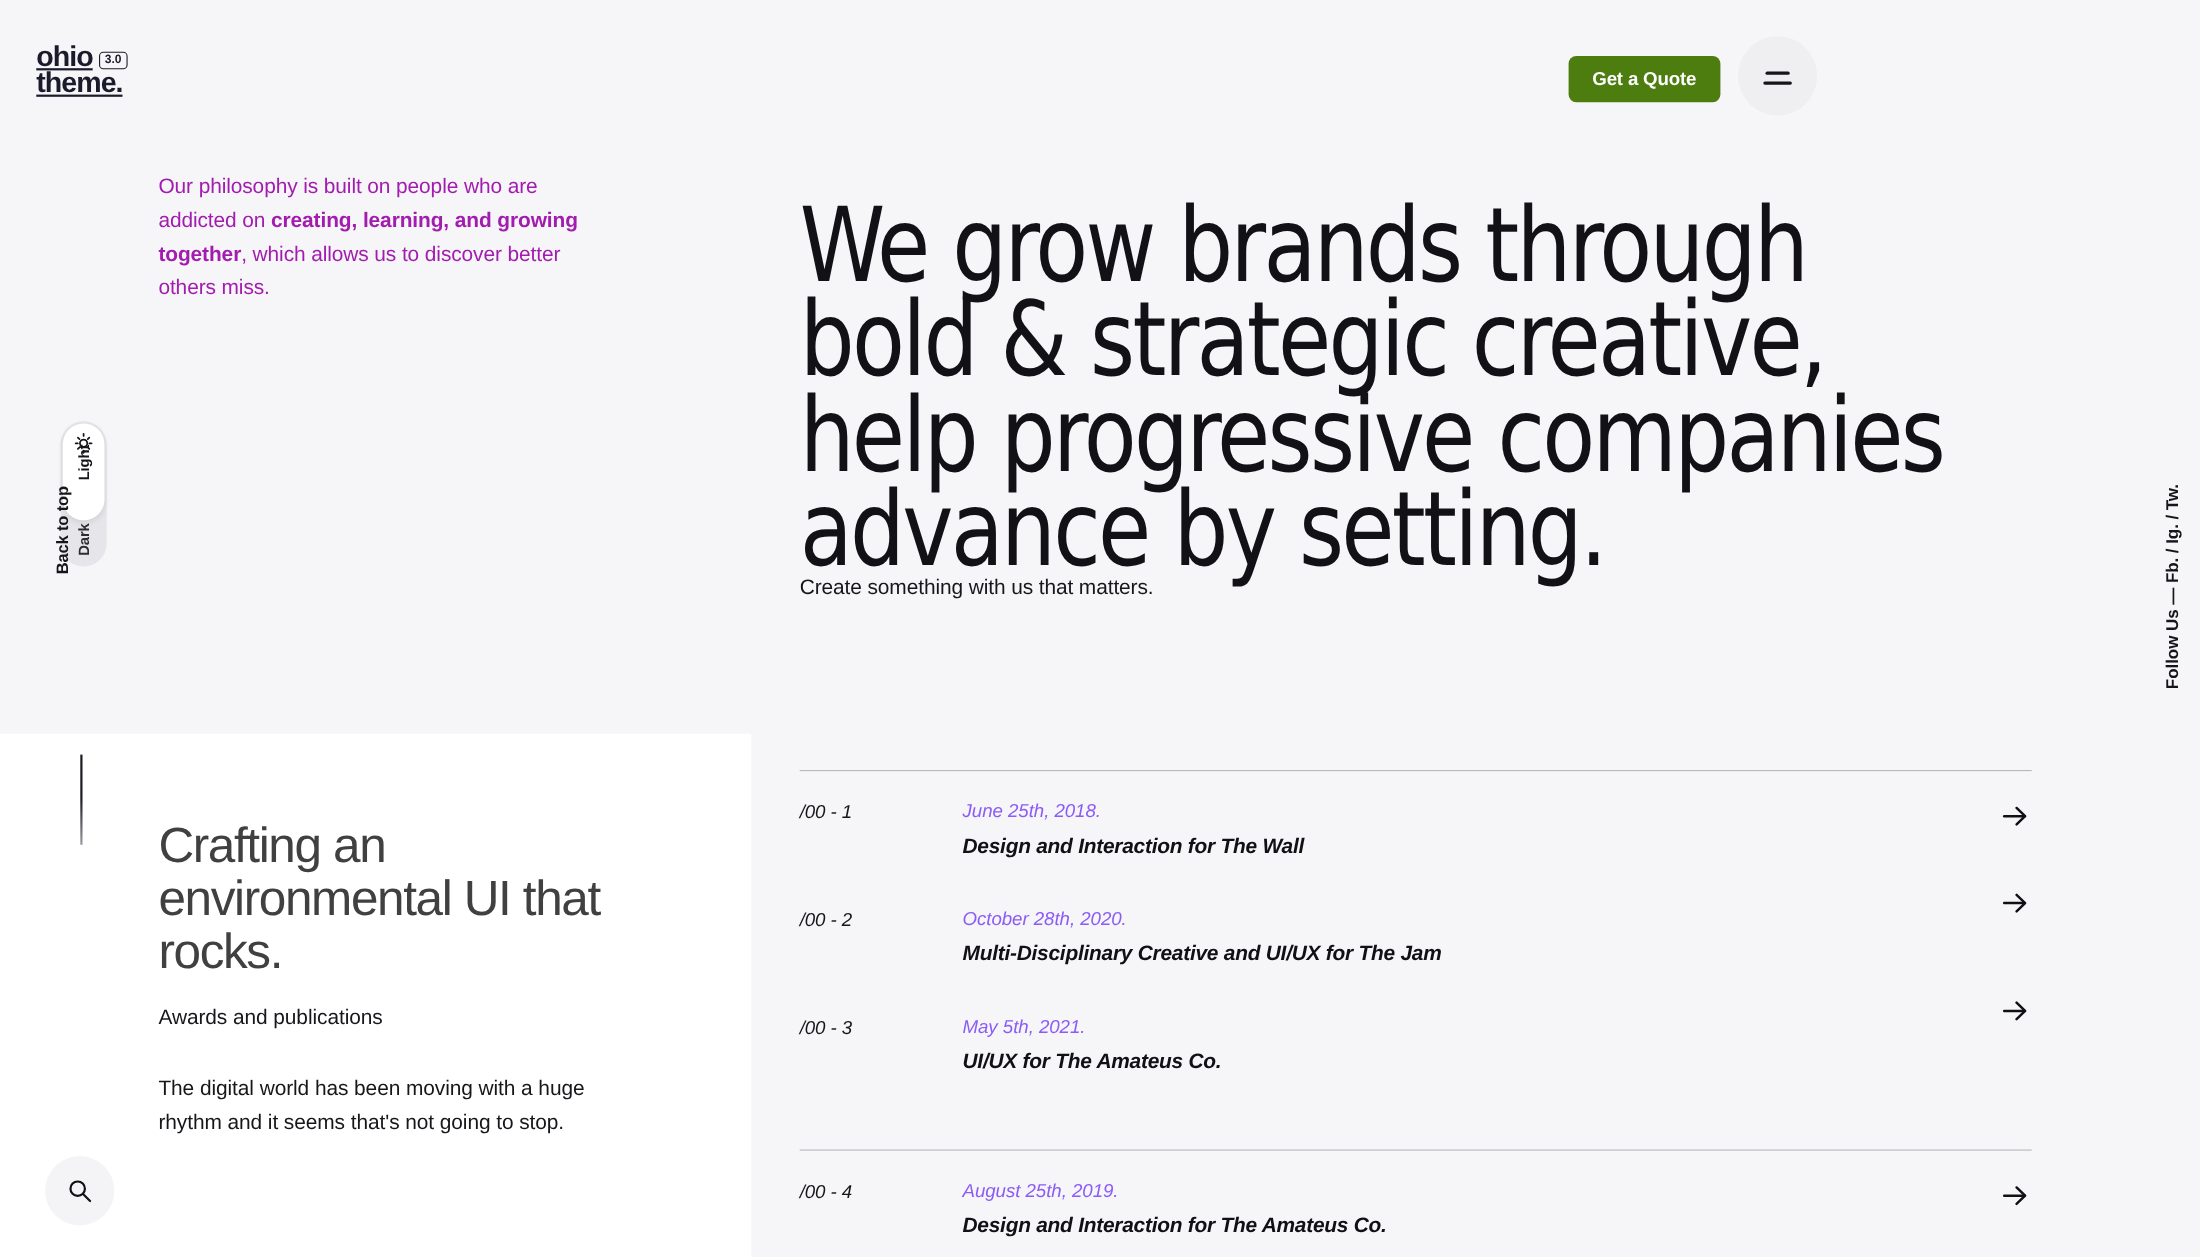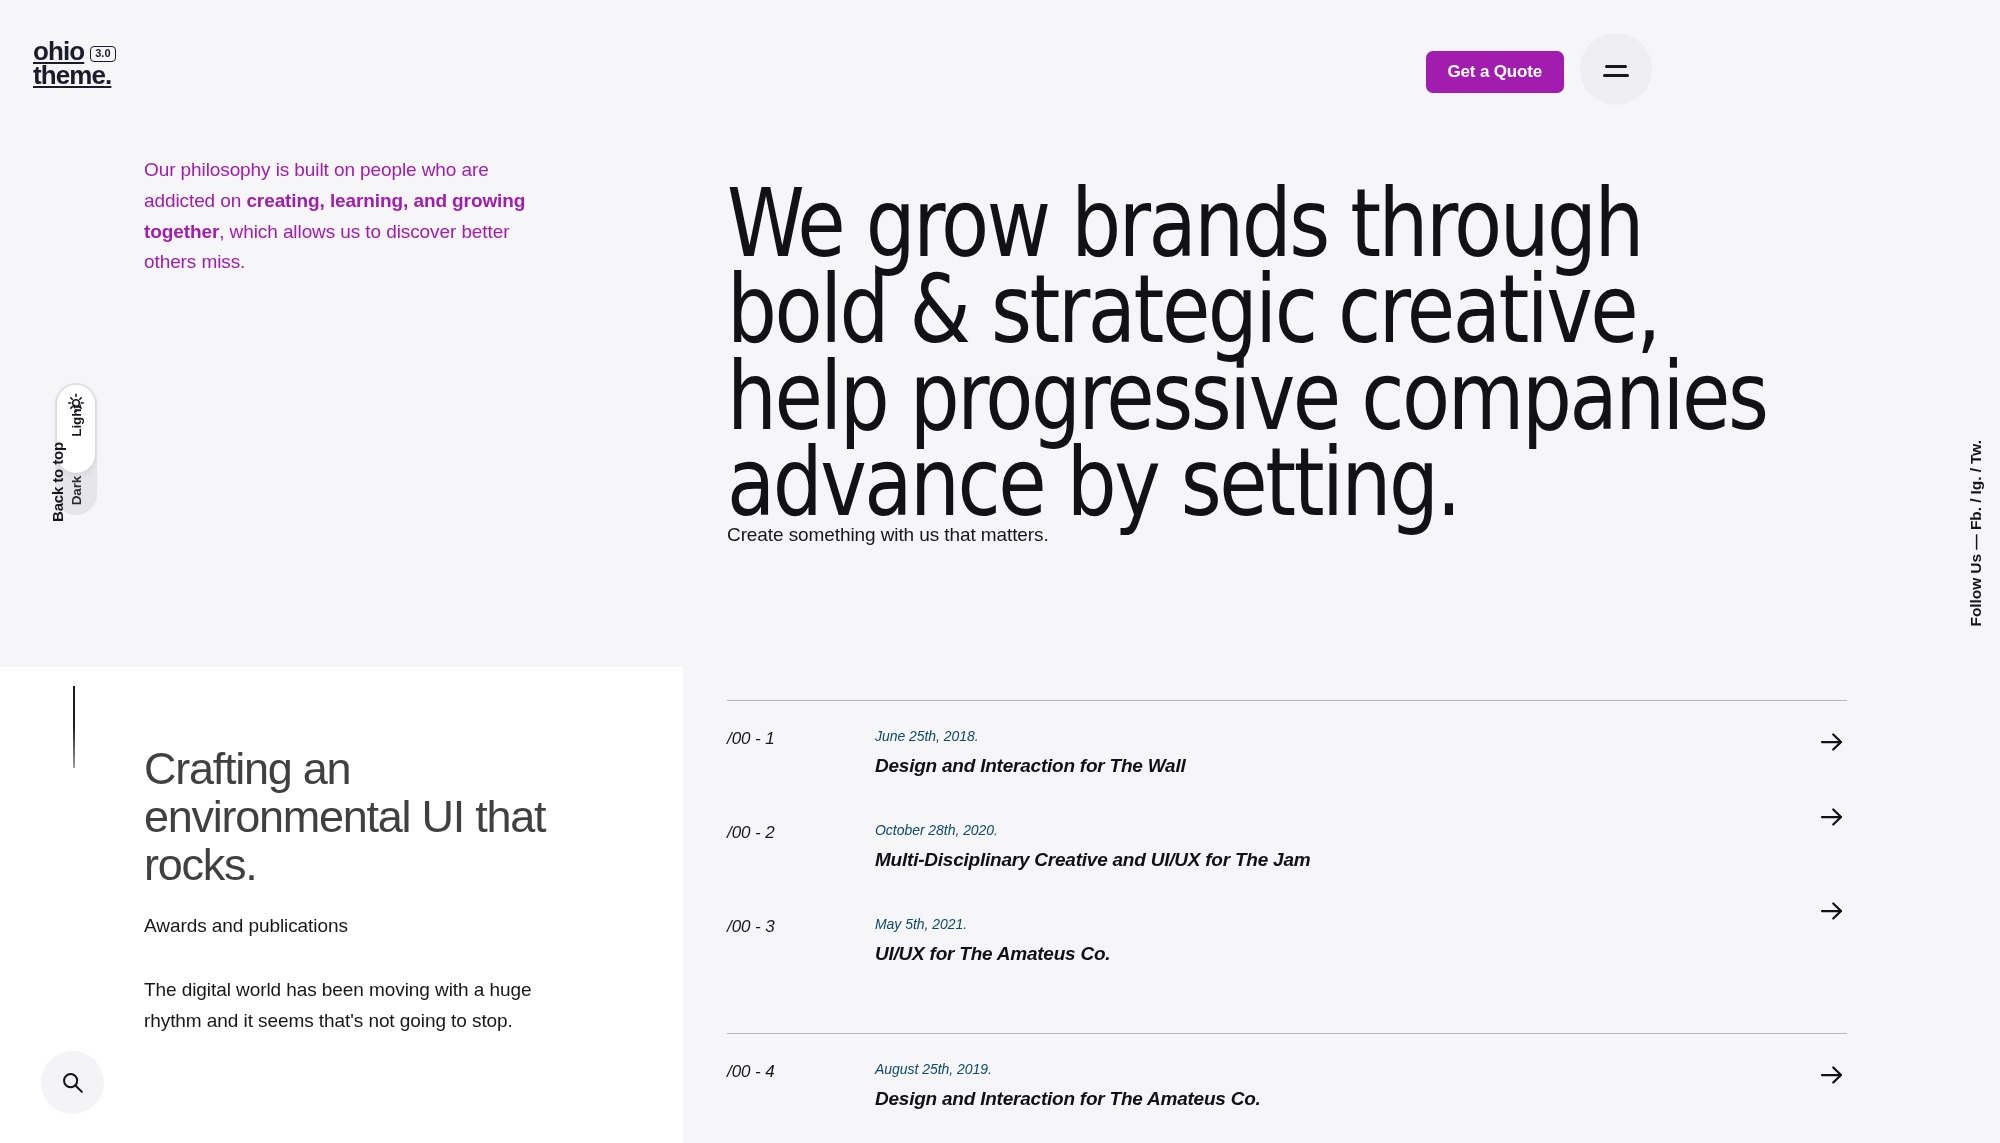--- a/index.html
+++ b/index.html
@@ -59,21 +59,21 @@
     padding: 1px 4px 2px 4px;
     border: 1.6px solid #1b1b2c;
     border-radius: 4px;
     line-height: 1;
   }
 
   #quote-button {
     position: absolute;
     right: 112px;
     top: 51px;
-    background: #a21caf;
+    background: #4d7c0f;
     color: #ffffff;
     border: none;
     border-radius: 7px;
     font-family: inherit;
     font-size: 17px;
     font-weight: 700;
     letter-spacing: -0.01em;
     padding: 0 22px;
     height: 42px;
     cursor: pointer;
@@ -318,23 +318,23 @@
   .award-row + .award-row { padding-top: 19px; }
   .row-index {
     flex: 0 0 148px;
     font-size: 17px;
     letter-spacing: -0.005em;
     color: #17171b;
     padding-top: 1px;
   }
   .row-content { flex: 1; }
   .row-date {
-    font-size: 14px;
+    font-size: 17px;
     letter-spacing: -0.003em;
-    color: #0c4a6e;
+    color: #8b5cf6;
     margin-bottom: 11px;
   }
   .row-title {
     font-size: 19px;
     font-weight: 700;
     letter-spacing: -0.012em;
     color: #101015;
   }
   .row-arrow {
     position: absolute;

